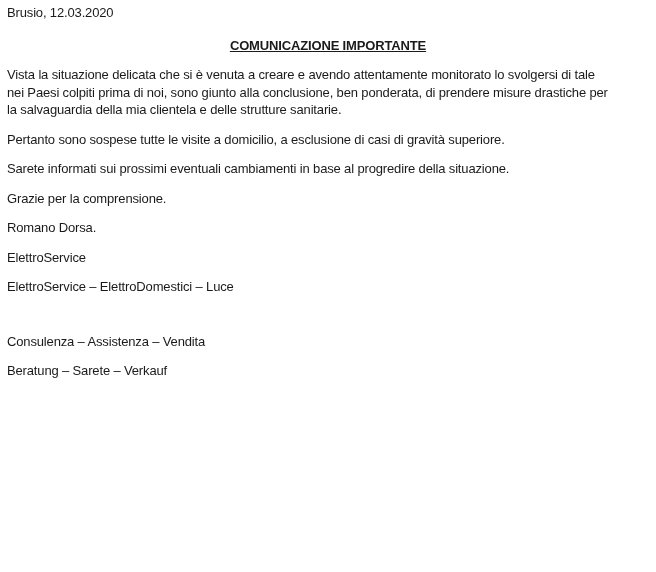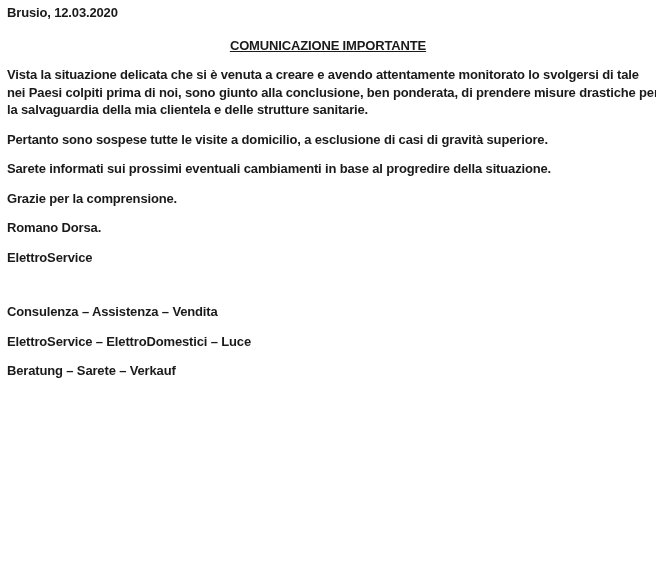--- a/index.html
+++ b/index.html
@@ -20,21 +20,20 @@
     height: 572px;
     padding: 4px 7px 0 7px;
     background: #ffffff;
   }
   .line, .para {
     margin: 0 0 12px 0;
     font-size: 13px;
     line-height: 17.5px;
     letter-spacing: -0.15px;
     white-space: pre;
-    font-weight: bold;
   }
   .heading {
     margin-top: 15px;
     font-weight: bold;
     text-decoration: underline;
     text-align: center;
   }
   .sig-gap {
     margin-top: 3px;
   }
@@ -52,17 +51,17 @@
 
   <p class="para">Vista la situazione delicata che si è venuta a creare e avendo attentamente monitorato lo svolgersi di tale
 nei Paesi colpiti prima di noi, sono giunto alla conclusione, ben ponderata, di prendere misure drastiche per
 la salvaguardia della mia clientela e delle strutture sanitarie.</p>
   <p class="para">Pertanto sono sospese tutte le visite a domicilio, a esclusione di casi di gravità superiore.</p>
   <p class="para">Sarete informati sui prossimi eventuali cambiamenti in base al progredire della situazione.</p>
   <p class="para">Grazie per la comprensione.</p>
 
   <p class="line sig-gap">Romano Dorsa.</p>
   <p class="line">ElettroService</p>
+  <p class="line">ElettroService – ElettroDomestici – Luce</p>
+
   <p class="line tagline-gap">Consulenza – Assistenza – Vendita</p>
-
-  <p class="line">ElettroService – ElettroDomestici – Luce</p>
   <p class="line">Beratung – Sarete – Verkauf</p>
 </div>
 
 </body></html>

